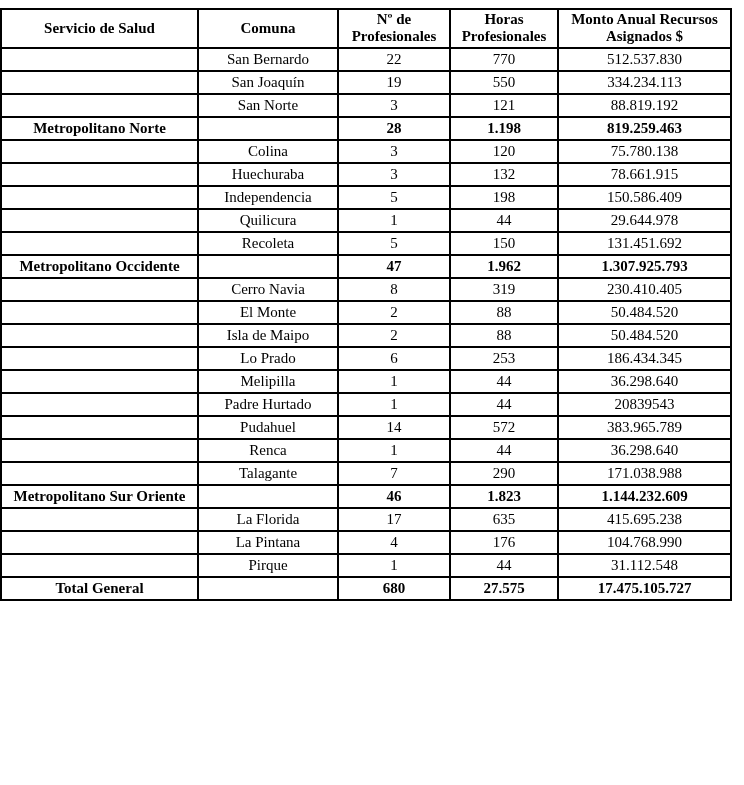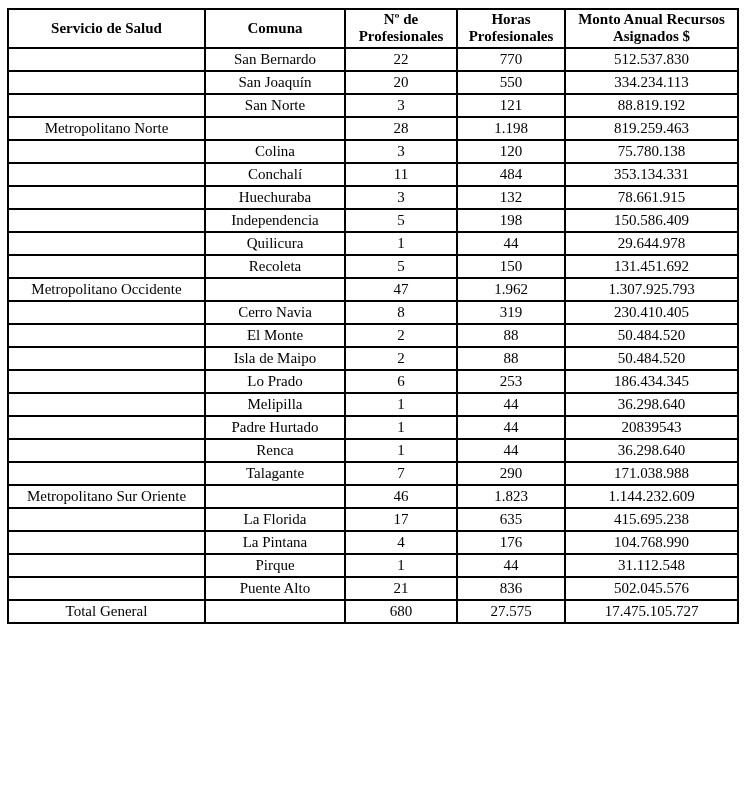--- a/index.html
+++ b/index.html
@@ -6,21 +6,21 @@
     margin: 0;
     padding: 0;
     background: #ffffff;
     width: 744px;
     height: 785px;
     font-family: "Liberation Serif", "DejaVu Serif", serif;
     color: #000000;
     overflow: hidden;
   }
   .page {
-    padding: 8px 7px;
+    padding: 8px 0;
     box-sizing: border-box;
   }
   table.data-table {
     border-collapse: collapse;
     table-layout: fixed;
     width: 730px;
   }
   table.data-table th,
   table.data-table td {
     border: 2px solid #000000;
@@ -37,21 +37,21 @@
     white-space: pre-line;
   }
   table.data-table td {
     font-size: 15px;
     font-weight: normal;
     height: 21px;
     padding: 0 3px;
     white-space: nowrap;
   }
   table.data-table tr.bold td {
-    font-weight: normal;
+    font-weight: bold;
   }
   col.c-servicio { width: 197px; }
   col.c-comuna   { width: 140px; }
   col.c-prof     { width: 112px; }
   col.c-horas    { width: 108px; }
   col.c-monto    { width: 173px; }
 </style>
 </head>
 <body>
 
@@ -80,21 +80,21 @@
         <tr>
           <td></td>
           <td>San Bernardo</td>
           <td>22</td>
           <td>770</td>
           <td>512.537.830</td>
         </tr>
         <tr>
           <td></td>
           <td>San Joaquín</td>
-          <td>20</td>
+          <td>19</td>
           <td>550</td>
           <td>334.234.113</td>
         </tr>
         <tr>
           <td></td>
           <td>San Norte</td>
           <td>3</td>
           <td>121</td>
           <td>88.819.192</td>
         </tr>
@@ -107,27 +107,20 @@
         </tr>
         <tr>
           <td></td>
           <td>Colina</td>
           <td>3</td>
           <td>120</td>
           <td>75.780.138</td>
         </tr>
         <tr>
           <td></td>
-          <td>Conchalí</td>
-          <td>11</td>
-          <td>484</td>
-          <td>353.134.331</td>
-        </tr>
-        <tr>
-          <td></td>
           <td>Huechuraba</td>
           <td>3</td>
           <td>132</td>
           <td>78.661.915</td>
         </tr>
         <tr>
           <td></td>
           <td>Independencia</td>
           <td>5</td>
           <td>198</td>
@@ -191,20 +184,27 @@
         </tr>
         <tr>
           <td></td>
           <td>Padre Hurtado</td>
           <td>1</td>
           <td>44</td>
           <td>20839543</td>
         </tr>
         <tr>
           <td></td>
+          <td>Pudahuel</td>
+          <td>14</td>
+          <td>572</td>
+          <td>383.965.789</td>
+        </tr>
+        <tr>
+          <td></td>
           <td>Renca</td>
           <td>1</td>
           <td>44</td>
           <td>36.298.640</td>
         </tr>
         <tr>
           <td></td>
           <td>Talagante</td>
           <td>7</td>
           <td>290</td>
@@ -230,27 +230,20 @@
           <td>4</td>
           <td>176</td>
           <td>104.768.990</td>
         </tr>
         <tr>
           <td></td>
           <td>Pirque</td>
           <td>1</td>
           <td>44</td>
           <td>31.112.548</td>
-        </tr>
-        <tr>
-          <td></td>
-          <td>Puente Alto</td>
-          <td>21</td>
-          <td>836</td>
-          <td>502.045.576</td>
         </tr>
         <tr class="bold">
           <td>Total General</td>
           <td></td>
           <td>680</td>
           <td>27.575</td>
           <td>17.475.105.727</td>
         </tr>
       </tbody>
   </table>

